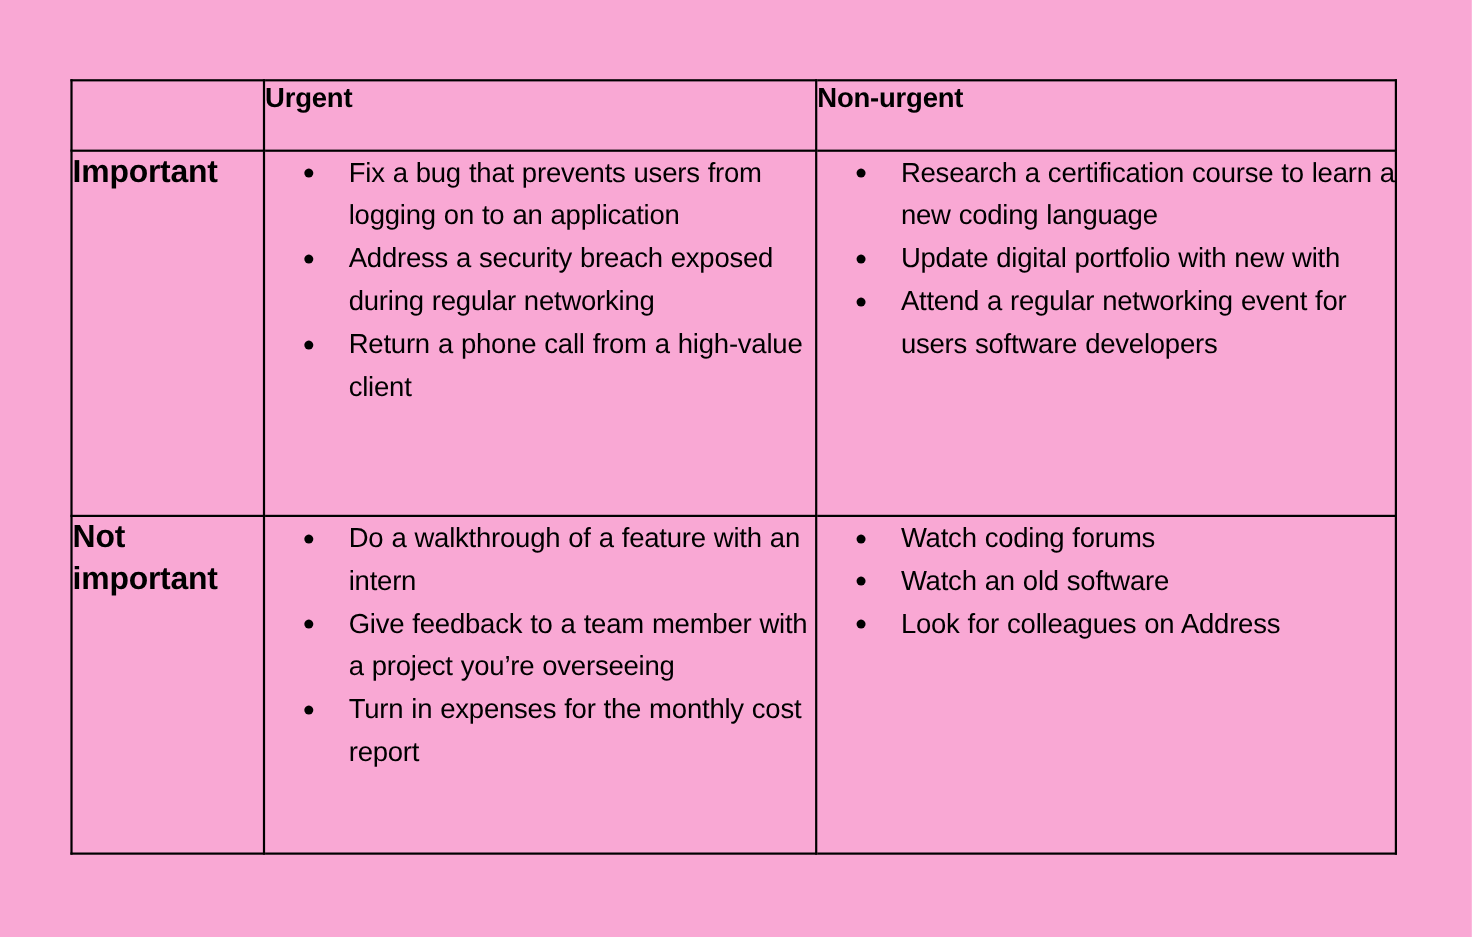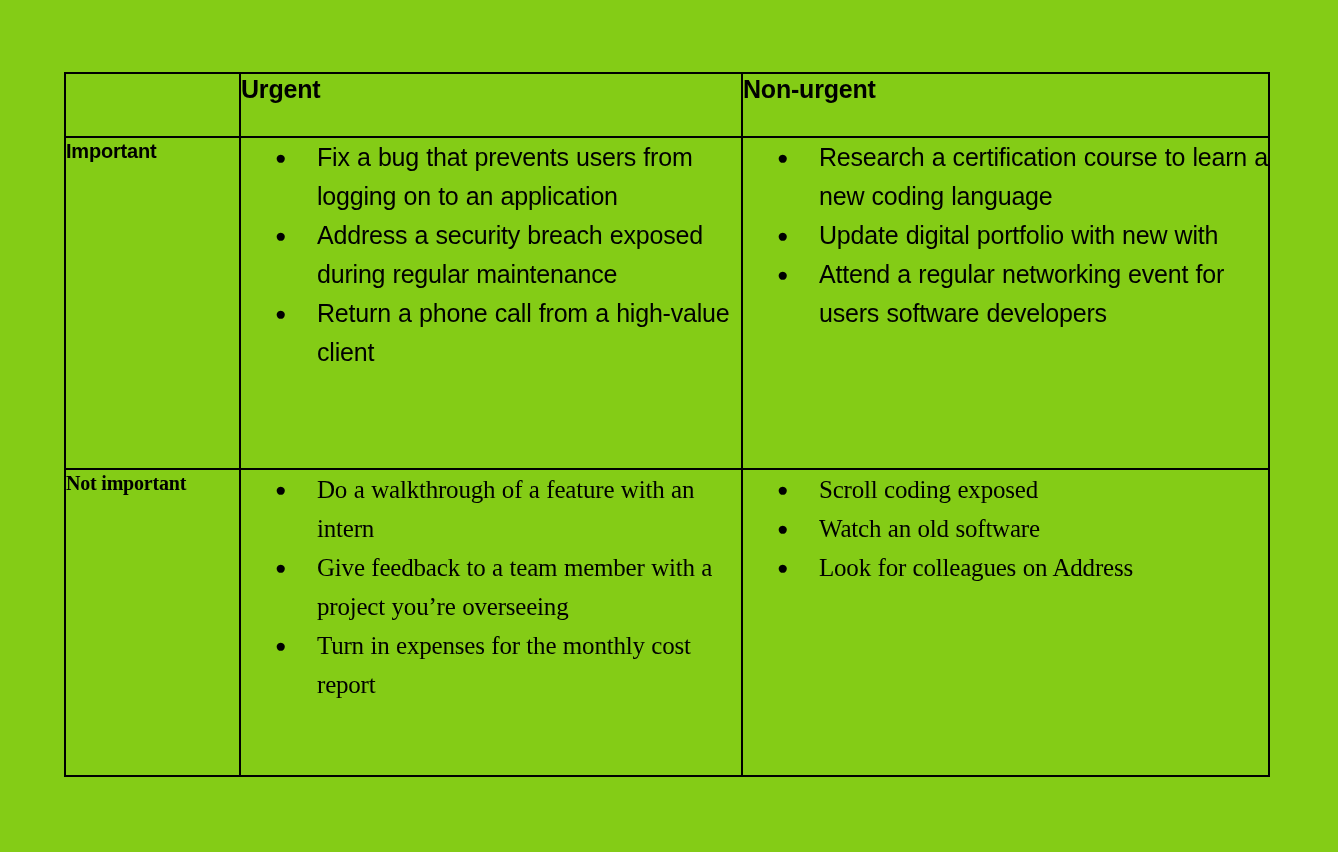--- a/index.html
+++ b/index.html
@@ -11,21 +11,21 @@
     width: 1338px;
     height: 852px;
     font-family: "Liberation Sans", sans-serif;
     color: #000000;
     overflow: hidden;
   }
   .page {
     position: relative;
     width: 1338px;
     height: 852px;
-    background: #84cc16;
+    background: #f9a8d4;
   }
   .matrix {
     position: absolute;
     left: 64px;
     top: 72px;
     width: 1200px;
     border-collapse: collapse;
     table-layout: fixed;
   }
   .matrix td, .matrix th {
@@ -44,21 +44,21 @@
     font-size: 25px;
     font-weight: bold;
     line-height: 1.25;
     letter-spacing: -0.2px;
   }
   .corner-cell {
     height: 62px;
   }
   .rowhead-cell {
     padding: 16px 6px 10px 14px;
-    font-size: 20px;
+    font-size: 29px;
     font-weight: bold;
     line-height: 1.3;
     letter-spacing: -0.2px;
     margin-left: 36px;
   }
   .list-cell {
     padding: 14px 14px 18px 14px;
   }
   ul.task-list {
     margin: 0;
@@ -75,42 +75,42 @@
     word-spacing: 0.5px;
   }
   ul.task-list li .bullet {
     position: absolute;
     left: 34px;
     top: 0;
     font-size: 19px;
     line-height: 39px;
   }
   .row-important td { height: 330px; }
-  .row-notimportant td { height: 305px; font-family: Liberation Serif, serif; }
+  .row-notimportant td { height: 305px; }
 </style>
 </head>
 <body>
 
 <div class="page">
 
   <table class="matrix">
     <tbody>
       <tr>
         <td class="corner-cell col-row-head"></td>
         <td class="head-cell col-urgent">Urgent</td>
         <td class="head-cell col-nonurg">Non-urgent</td>
       </tr>
 
       <tr class="row-important">
         <td class="rowhead-cell col-row-head">Important</td>
 
         <td class="list-cell col-urgent">
           <ul class="task-list">
             <li><span class="bullet">●</span><span>Fix a bug that prevents users from logging on to an application</span></li>
-            <li><span class="bullet">●</span><span>Address a security breach exposed during regular maintenance</span></li>
+            <li><span class="bullet">●</span><span>Address a security breach exposed during regular networking</span></li>
             <li><span class="bullet">●</span><span>Return a phone call from a high-value client</span></li>
           </ul>
         </td>
 
         <td class="list-cell col-nonurg">
           <ul class="task-list">
             <li><span class="bullet">●</span><span>Research a certification course to learn a new coding language</span></li>
             <li><span class="bullet">●</span><span>Update digital portfolio with new with</span></li>
             <li><span class="bullet">●</span><span>Attend a regular networking event for users software developers</span></li>
           </ul>
@@ -123,21 +123,21 @@
         <td class="list-cell col-urgent">
           <ul class="task-list">
             <li><span class="bullet">●</span><span>Do a walkthrough of a feature with an intern</span></li>
             <li><span class="bullet">●</span><span>Give feedback to a team member with a project you’re overseeing</span></li>
             <li><span class="bullet">●</span><span>Turn in expenses for the monthly cost report</span></li>
           </ul>
         </td>
 
         <td class="list-cell col-nonurg">
           <ul class="task-list">
-            <li><span class="bullet">●</span><span>Scroll coding exposed</span></li>
+            <li><span class="bullet">●</span><span>Watch coding forums</span></li>
             <li><span class="bullet">●</span><span>Watch an old software</span></li>
             <li><span class="bullet">●</span><span>Look for colleagues on Address</span></li>
           </ul>
         </td>
       </tr>
     </tbody>
   </table>
 
 </div>
 

